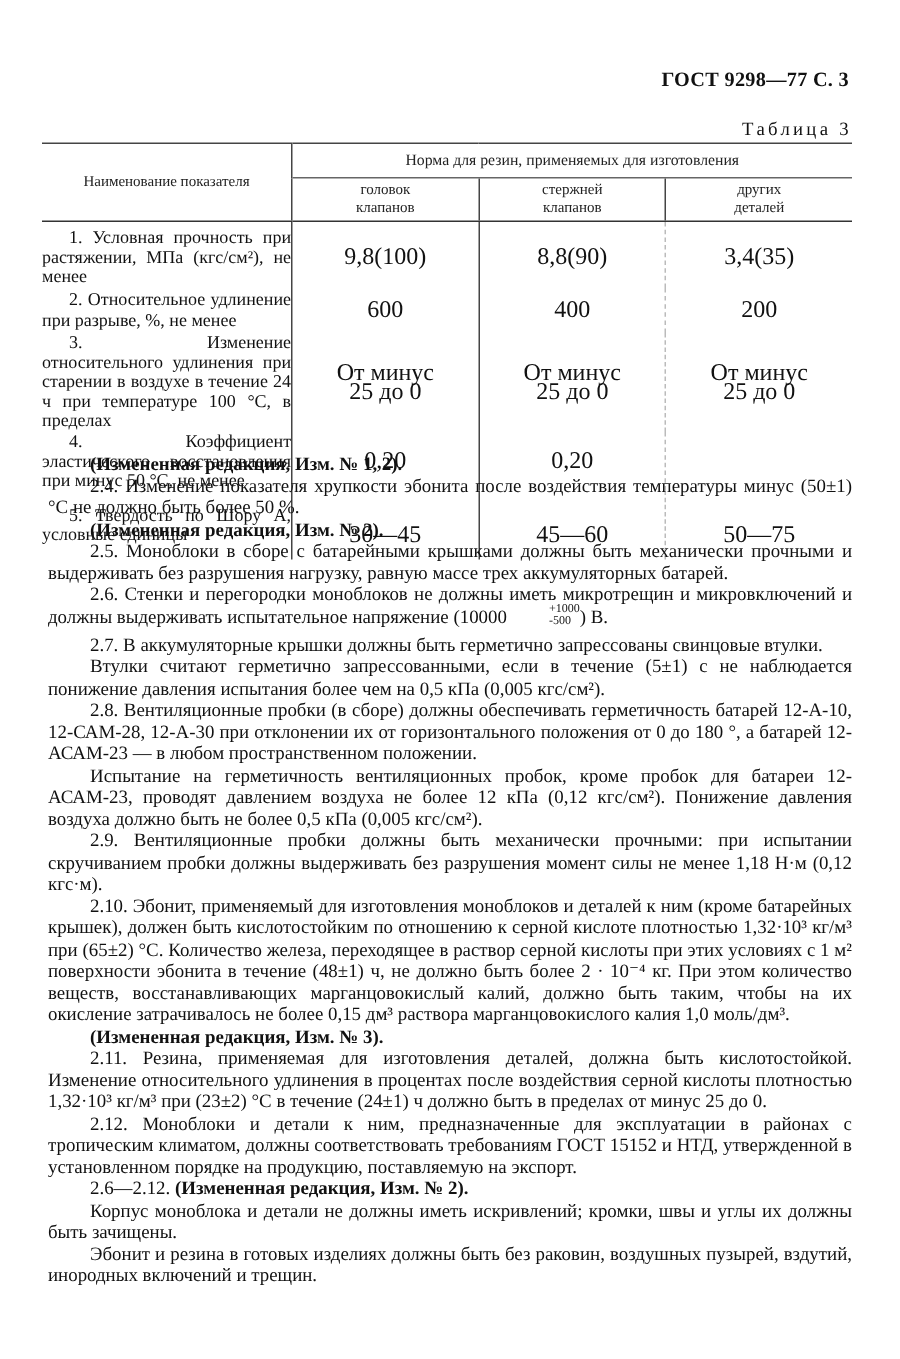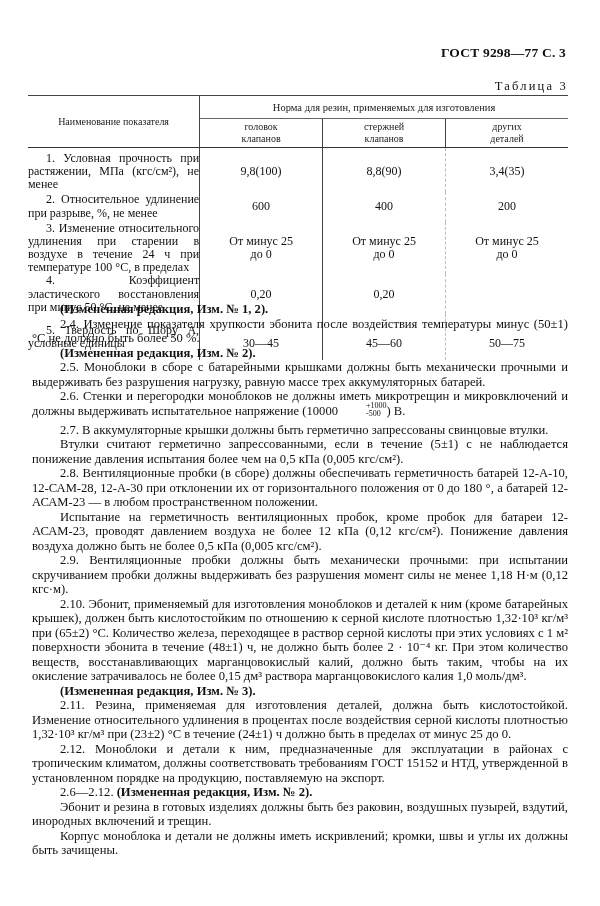--- a/index.html
+++ b/index.html
@@ -17,21 +17,21 @@
   .subrow th { border-top:1px solid #666; height:28px; line-height:12px;margin-top:23px; }
   .hrow1 th { height:22px; }
   .hdrsep td, .hdrsep th { border-bottom:1.5px solid #333; }
   .r td { text-align:center; }
   .r td.nm { text-align:justify; text-align-last:left; line-height:13.2px; font-size:12px; }
   .r1 td { height:38px; padding-top:4px; }
   .r2 td { height:30px; }
   .r3 td { height:44px; }
   .r4 td { height:32px;margin-left:28px; }
   .r5 td { height:34px; }
-  .vals td.cx { font-size:12px; line-height:13px; }
+  .vals td.cx { font-size:16px; line-height:13px; }
   .body { position:absolute; left:32px; top:302px; width:536px; font-size:12.6px; line-height:14.5px; }
   .body p { margin:0; text-align:justify; text-indent:28px; }
   .body p.b { font-weight:bold; text-indent:28px; }
   .frac { display:inline-block; vertical-align:middle; line-height:8px; font-size:8px; position:relative; top:-2px; }
   .frac span { display:block; }
 </style>
 </head>
 <body>
 
 <div class="hdr">ГОСТ 9298—77 С. 3</div>
@@ -91,15 +91,15 @@
   <p style="margin-top:3px;">2.7. В аккумуляторные крышки должны быть герметично запрессованы свинцовые втулки.</p>
   <p>Втулки считают герметично запрессованными, если в течение (5±1) с не наблюдается понижение давления испытания более чем на 0,5 кПа (0,005 кгс/см²).</p>
   <p>2.8. Вентиляционные пробки (в сборе) должны обеспечивать герметичность батарей 12-А-10, 12-САМ-28, 12-А-30 при отклонении их от горизонтального положения от 0 до 180 °, а батарей 12-АСАМ-23 — в любом пространственном положении.</p>
   <p>Испытание на герметичность вентиляционных пробок, кроме пробок для батареи 12-АСАМ-23, проводят давлением воздуха не более 12 кПа (0,12 кгс/см²). Понижение давления воздуха должно быть не более 0,5 кПа (0,005 кгс/см²).</p>
   <p>2.9. Вентиляционные пробки должны быть механически прочными: при испытании скручиванием пробки должны выдерживать без разрушения момент силы не менее 1,18 Н·м (0,12 кгс·м).</p>
   <p>2.10. Эбонит, применяемый для изготовления моноблоков и деталей к ним (кроме батарейных крышек), должен быть кислотостойким по отношению к серной кислоте плотностью 1,32·10³ кг/м³ при (65±2) °С. Количество железа, переходящее в раствор серной кислоты при этих условиях с 1 м² поверхности эбонита в течение (48±1) ч, не должно быть более 2 · 10⁻⁴ кг. При этом количество веществ, восстанавливающих марганцовокислый калий, должно быть таким, чтобы на их окисление затрачивалось не более 0,15 дм³ раствора марганцовокислого калия 1,0 моль/дм³.</p>
   <p class="b">(Измененная редакция, Изм. № 3).</p>
   <p>2.11. Резина, применяемая для изготовления деталей, должна быть кислотостойкой. Изменение относительного удлинения в процентах после воздействия серной кислоты плотностью 1,32·10³ кг/м³ при (23±2) °С в течение (24±1) ч должно быть в пределах от минус 25 до 0.</p>
   <p>2.12. Моноблоки и детали к ним, предназначенные для эксплуатации в районах с тропическим климатом, должны соответствовать требованиям ГОСТ 15152 и НТД, утвержденной в установленном порядке на продукцию, поставляемую на экспорт.</p>
   <p><span>2.6—2.12. </span><b>(Измененная редакция, Изм. № 2).</b></p>
+  <p>Корпус моноблока и детали не должны иметь искривлений; кромки, швы и углы их должны быть зачищены.</p>
   <p>Эбонит и резина в готовых изделиях должны быть без раковин, воздушных пузырей, вздутий, инородных включений и трещин.</p>
-  <p>Корпус моноблока и детали не должны иметь искривлений; кромки, швы и углы их должны быть зачищены.</p>
 </div>
 
 </body></html>

